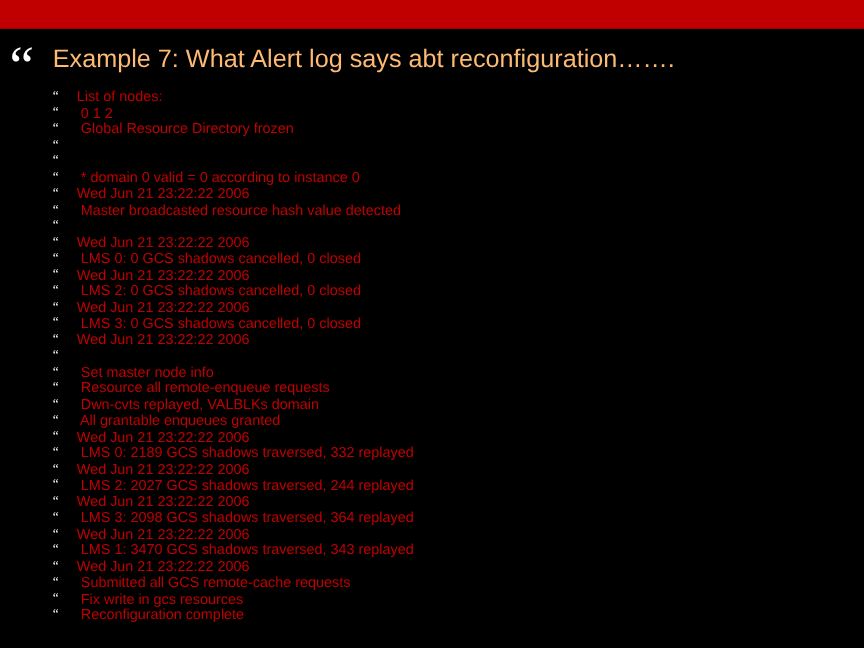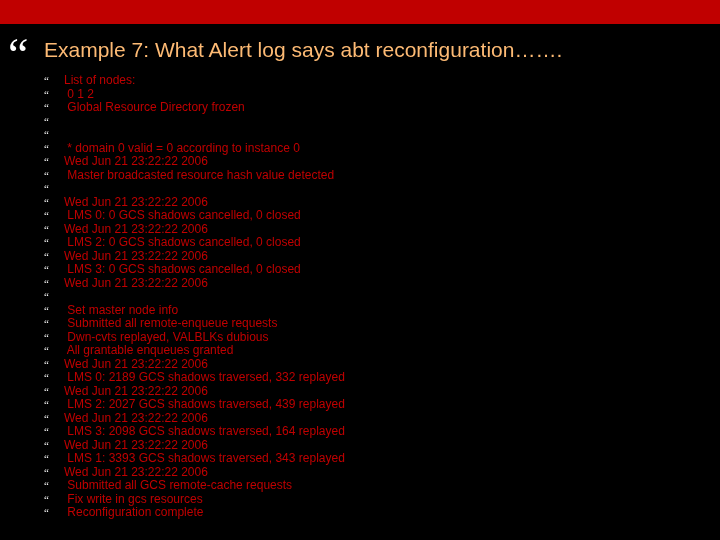--- a/index.html
+++ b/index.html
@@ -115,61 +115,61 @@
       </div>
       <div class="log-row">
         <span class="bullet-q">“</span>
       </div>
       <div class="log-row">
         <span class="bullet-q">“</span>
         <span class="log-text"> Set master node info</span>
       </div>
       <div class="log-row">
         <span class="bullet-q">“</span>
-        <span class="log-text"> Submitted all remote-enqueue requests</span>
+        <span class="log-text"> Resource all remote-enqueue requests</span>
       </div>
       <div class="log-row">
         <span class="bullet-q">“</span>
-        <span class="log-text"> Dwn-cvts replayed, VALBLKs dubious</span>
+        <span class="log-text"> Dwn-cvts replayed, VALBLKs domain</span>
       </div>
       <div class="log-row">
         <span class="bullet-q">“</span>
         <span class="log-text"> All grantable enqueues granted</span>
       </div>
       <div class="log-row">
         <span class="bullet-q">“</span>
         <span class="log-text">Wed Jun 21 23:22:22 2006</span>
       </div>
       <div class="log-row">
         <span class="bullet-q">“</span>
         <span class="log-text"> LMS 0: 2189 GCS shadows traversed, 332 replayed</span>
       </div>
       <div class="log-row">
         <span class="bullet-q">“</span>
         <span class="log-text">Wed Jun 21 23:22:22 2006</span>
       </div>
       <div class="log-row">
         <span class="bullet-q">“</span>
-        <span class="log-text"> LMS 2: 2027 GCS shadows traversed, 439 replayed</span>
+        <span class="log-text"> LMS 2: 2027 GCS shadows traversed, 244 replayed</span>
       </div>
       <div class="log-row">
         <span class="bullet-q">“</span>
         <span class="log-text">Wed Jun 21 23:22:22 2006</span>
       </div>
       <div class="log-row">
         <span class="bullet-q">“</span>
-        <span class="log-text"> LMS 3: 2098 GCS shadows traversed, 164 replayed</span>
+        <span class="log-text"> LMS 3: 2098 GCS shadows traversed, 364 replayed</span>
       </div>
       <div class="log-row">
         <span class="bullet-q">“</span>
         <span class="log-text">Wed Jun 21 23:22:22 2006</span>
       </div>
       <div class="log-row">
         <span class="bullet-q">“</span>
-        <span class="log-text"> LMS 1: 3393 GCS shadows traversed, 343 replayed</span>
+        <span class="log-text"> LMS 1: 3470 GCS shadows traversed, 343 replayed</span>
       </div>
       <div class="log-row">
         <span class="bullet-q">“</span>
         <span class="log-text">Wed Jun 21 23:22:22 2006</span>
       </div>
       <div class="log-row">
         <span class="bullet-q">“</span>
         <span class="log-text"> Submitted all GCS remote-cache requests</span>
       </div>
       <div class="log-row">

